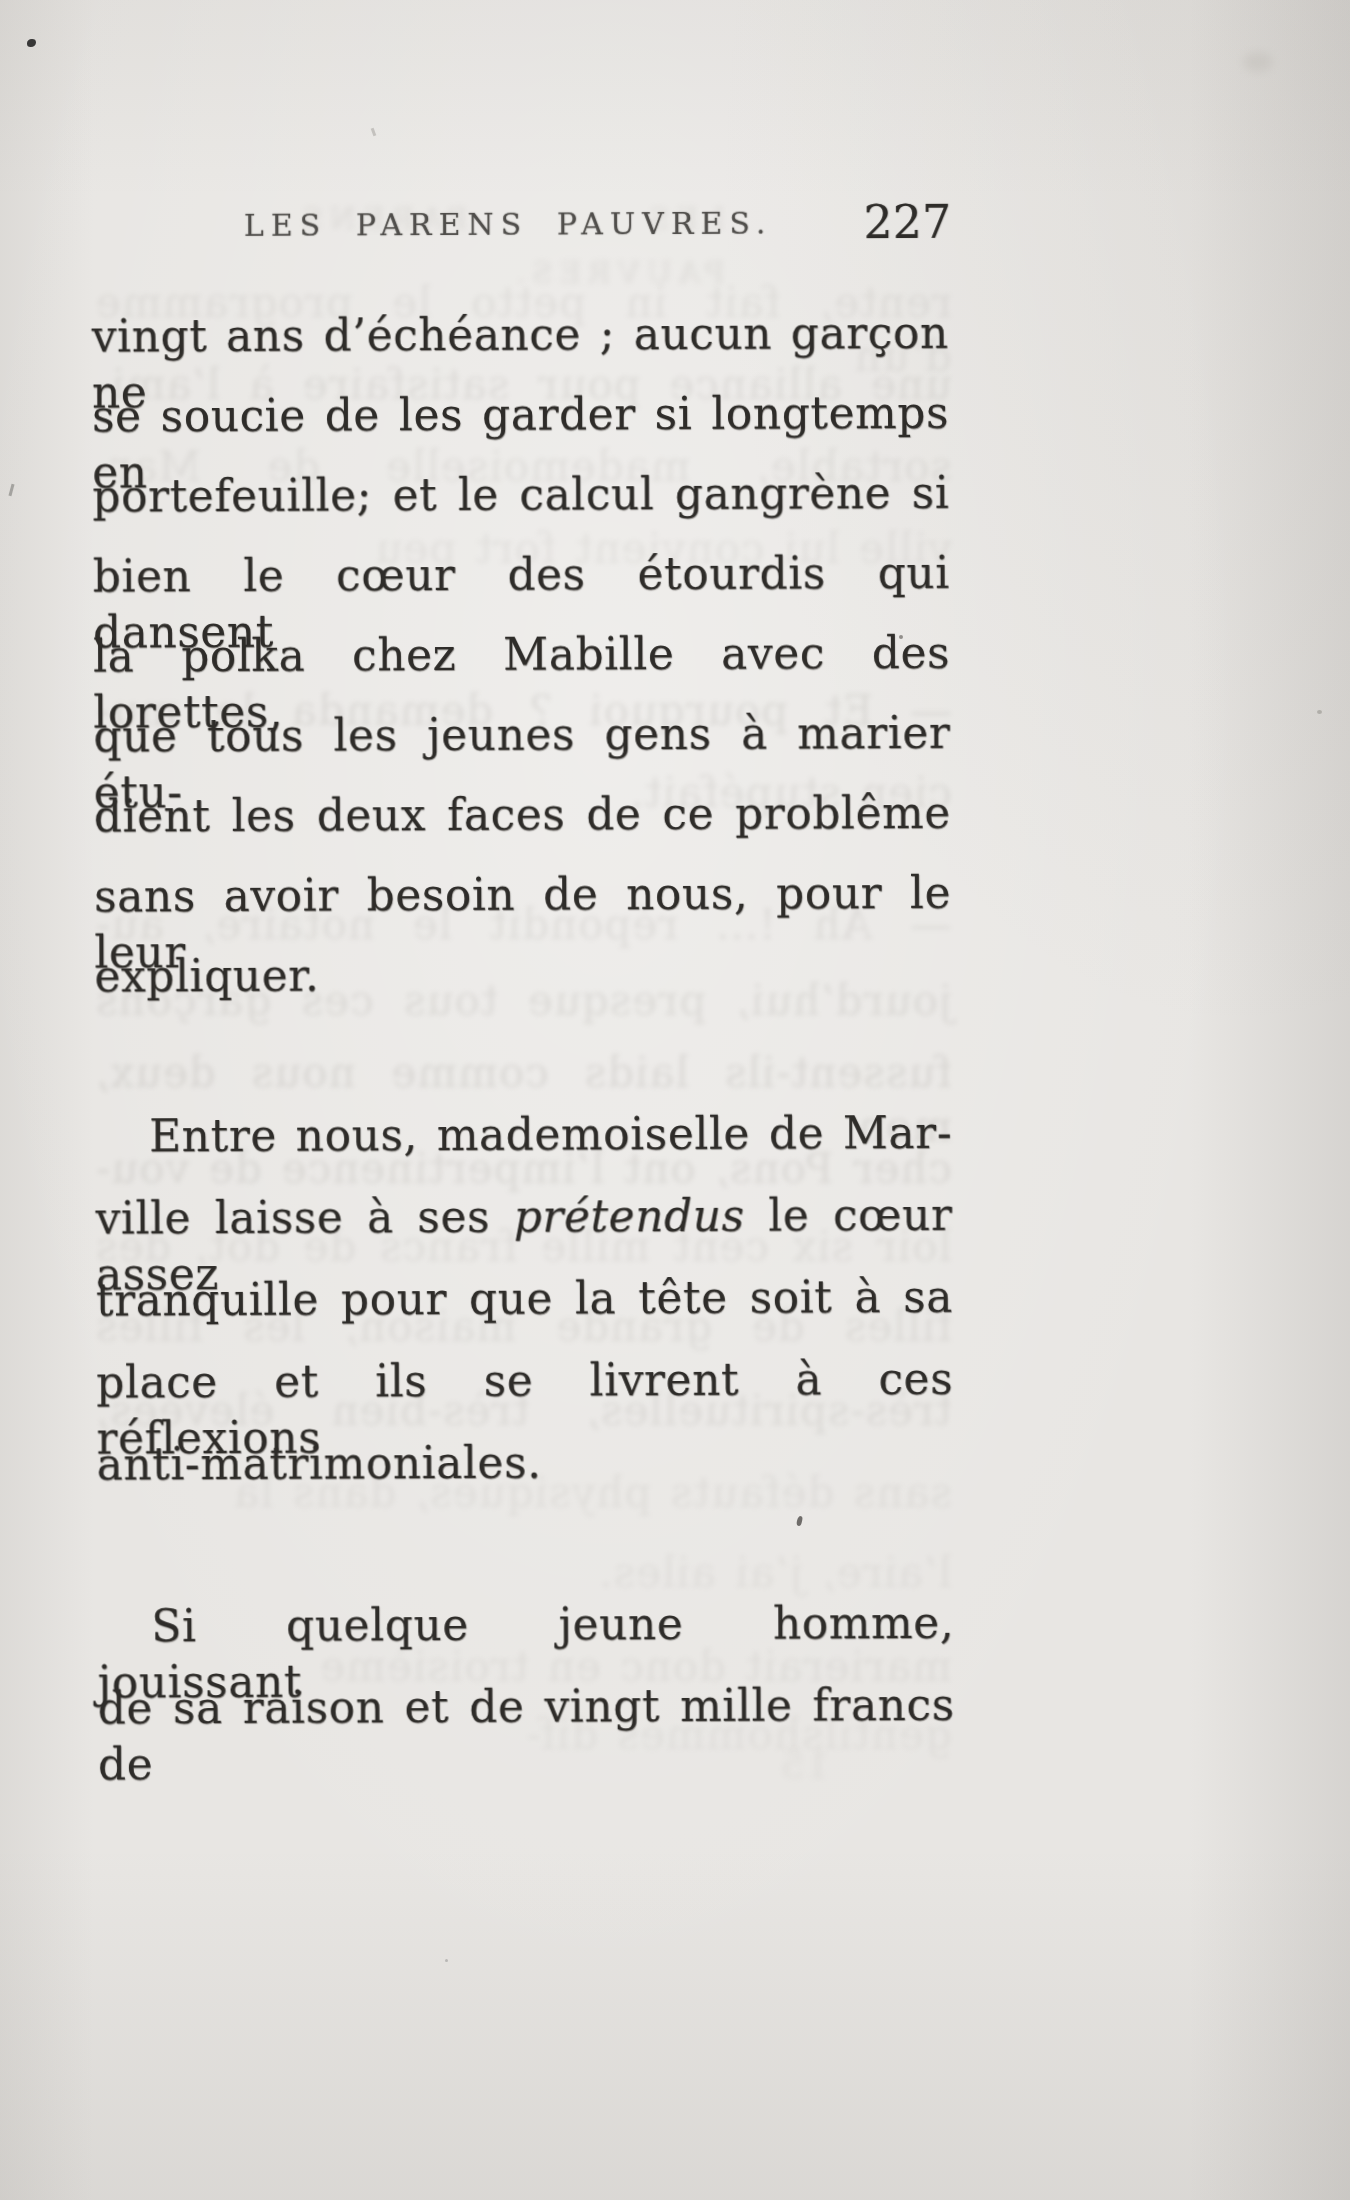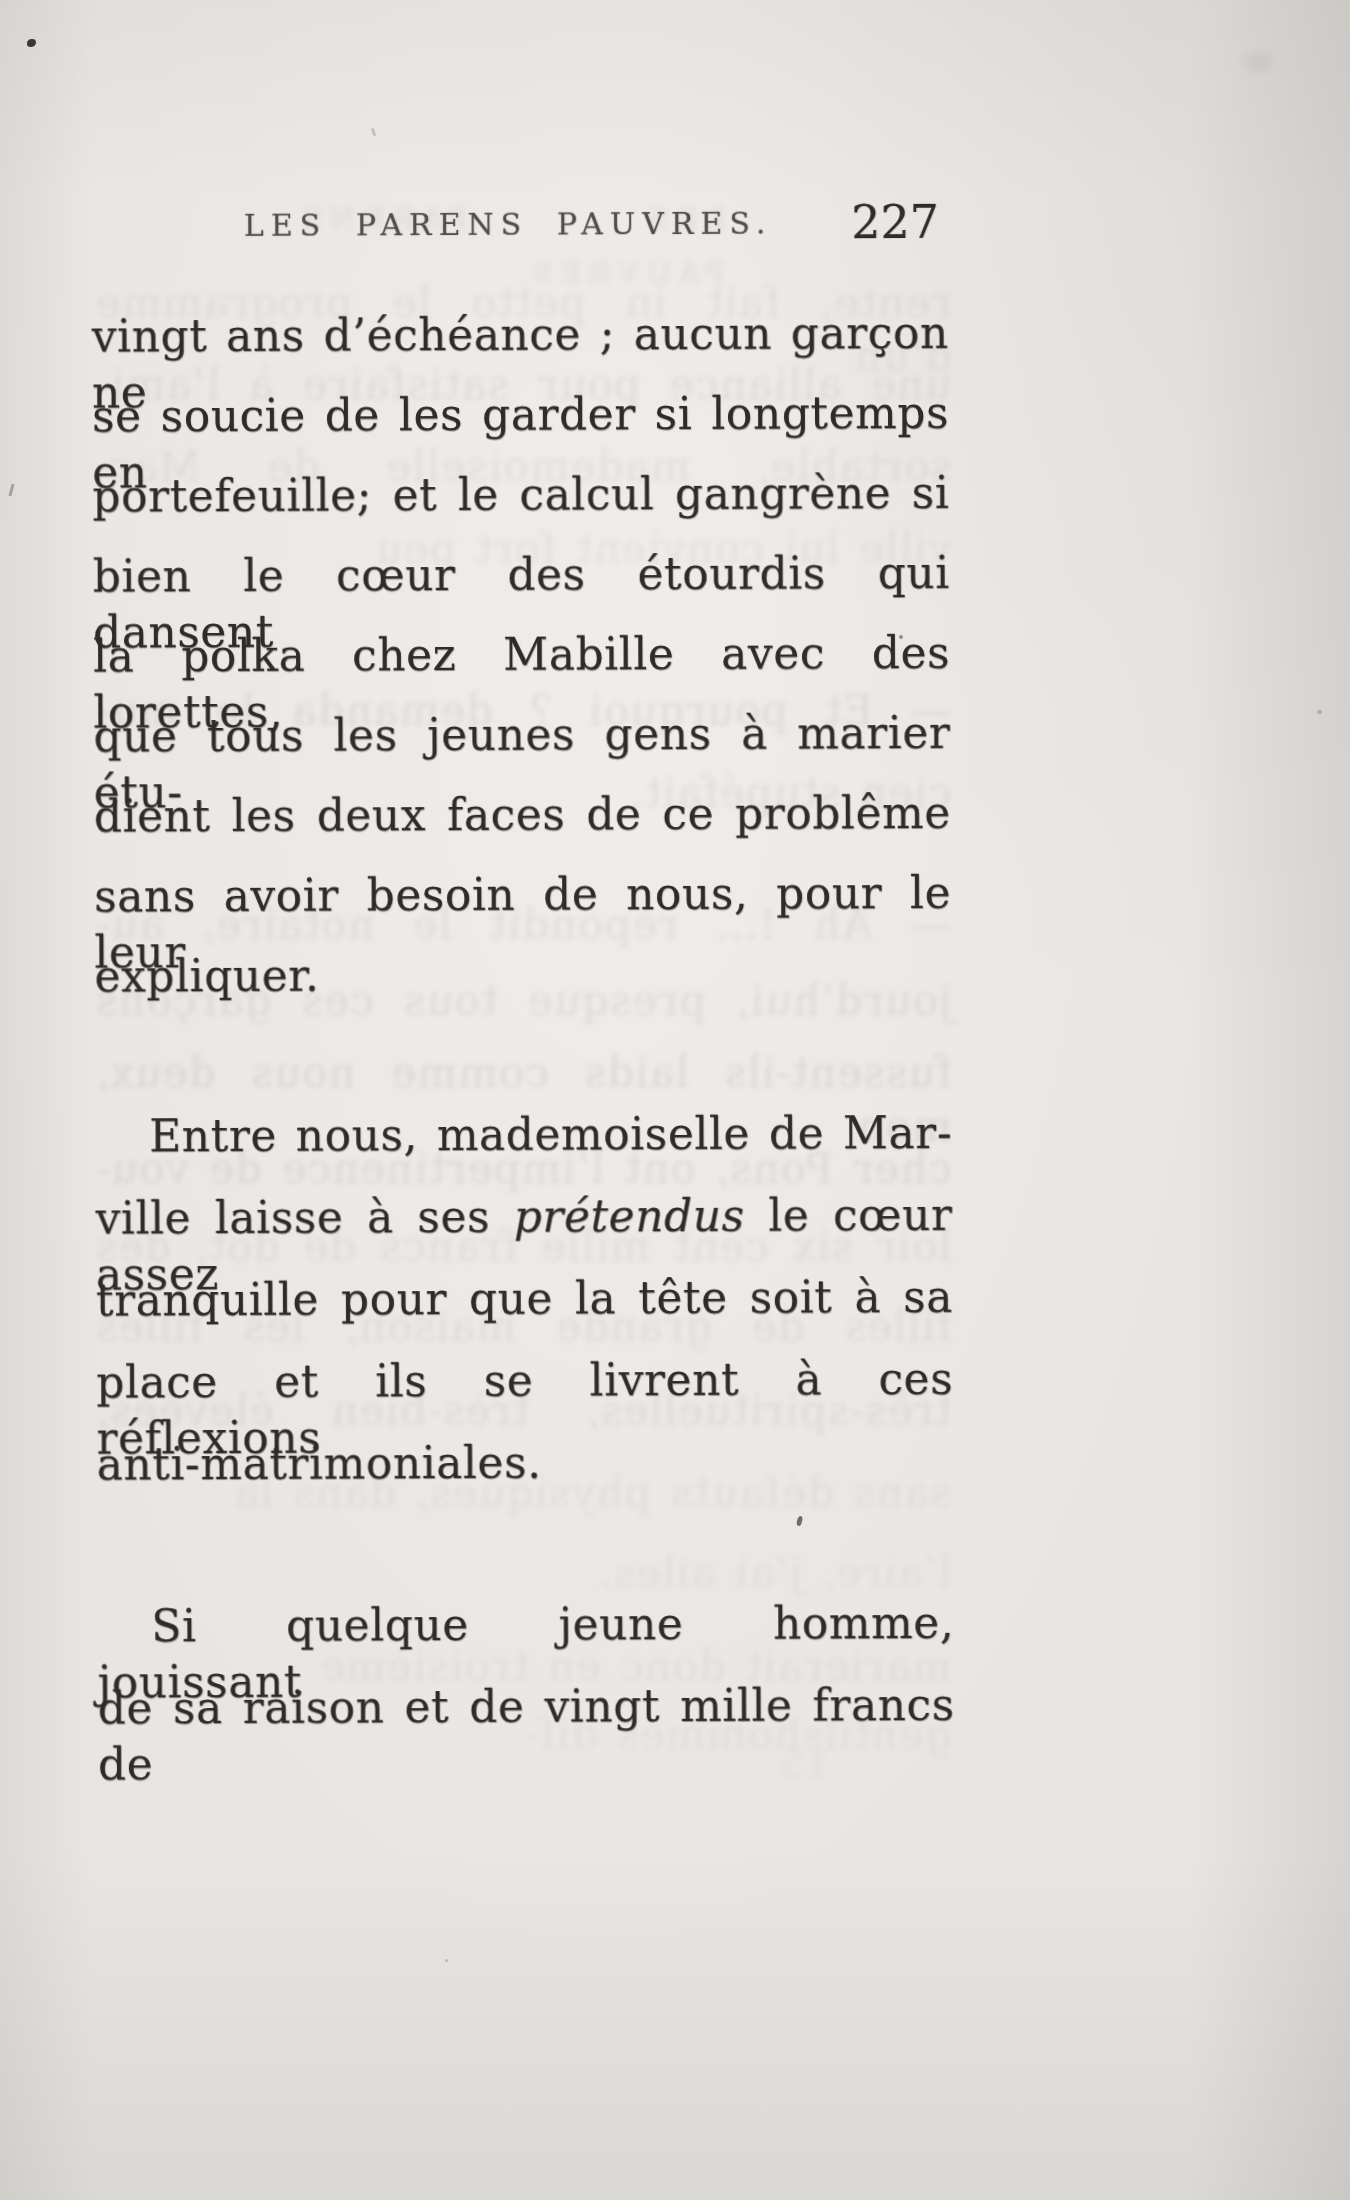--- a/index.html
+++ b/index.html
@@ -50,21 +50,21 @@
   .textblock{position:absolute;inset:0;transform:rotate(-0.25deg);}
   .running-title{
     position:absolute;left:192px;top:206px;width:640px;
     text-align:center;font-size:30px;letter-spacing:7px;word-spacing:12px;
     color:#3b3936;opacity:.88;
     text-shadow:0 0 1.4px rgba(55,52,48,.55);
     filter:blur(.3px);
   }
   .page-number{
     position:absolute;left:855px;top:196px;width:100px;
-    text-align:left;font-size:46px;color:#2e2c29;
+    text-align:right;font-size:46px;color:#2e2c29;
     text-shadow:.5px .5px 1px rgba(45,42,38,.5);
     filter:blur(.25px);
   }
   .bl{
     position:absolute;left:95px;width:857px;height:62px;
     font-size:44px;line-height:56px;color:#2e2c29;
     text-align:justify;text-align-last:justify;
     letter-spacing:.5px;word-spacing:3px;
     text-shadow:.4px .6px .9px rgba(45,42,38,.5);
     filter:blur(.3px);

